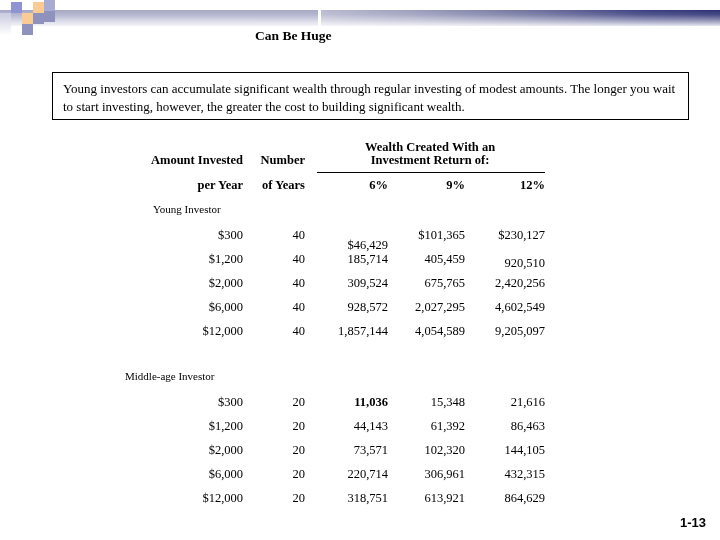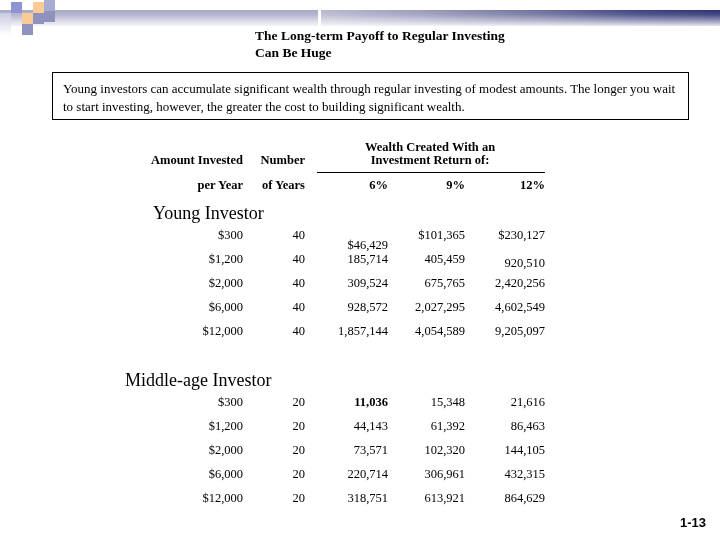--- a/index.html
+++ b/index.html
@@ -141,21 +141,21 @@
     top: 46px;
     width: 228px;
     height: 1px;
     background: #000000;
   }
   .hdr-r1 { top: 27px; }
   .hdr-r2 { top: 52px; }
 
   .group-label {
     position: absolute;
-    font-size: 18px;
+    font-size: 11px;
     color: #000000;
     white-space: nowrap;
   }
   #label-young      { left: 153px; top: 77px; }
   #label-middleage  { left: 125px; top: 244px; }
 </style>
 </head>
 <body>
 
 <div id="header-band">
@@ -168,21 +168,20 @@
   <div class="sq" style="left:11px; top:2px;  background:#8f93d4;"></div>
   <div class="sq" style="left:33px; top:2px;  background:#fbcb96;"></div>
   <div class="sq" style="left:44px; top:0px;  background:#a8abd2;"></div>
   <div class="sq" style="left:44px; top:11px; background:#8e92bd;"></div>
   <div class="sq" style="left:22px; top:13px; background:#fbcb96;"></div>
   <div class="sq" style="left:33px; top:13px; background:#8e92bd;"></div>
   <div class="sq" style="left:22px; top:24px; background:#8e92bd;"></div>
 </div>
 
 <div id="slide-title">
-  <div>The Long-term Payoff to Regular Investing</div>
   <div>Can Be Huge</div>
 </div>
 
 <div id="callout-box">
   <div id="callout-text">Young investors can accumulate significant wealth through regular investing of modest amounts.  The longer you wait to start investing, however, the greater the cost to building significant wealth.</div>
 </div>
 
 <div id="data-table">
 
   <div id="hdr-wealth">Wealth Created With an</div>

